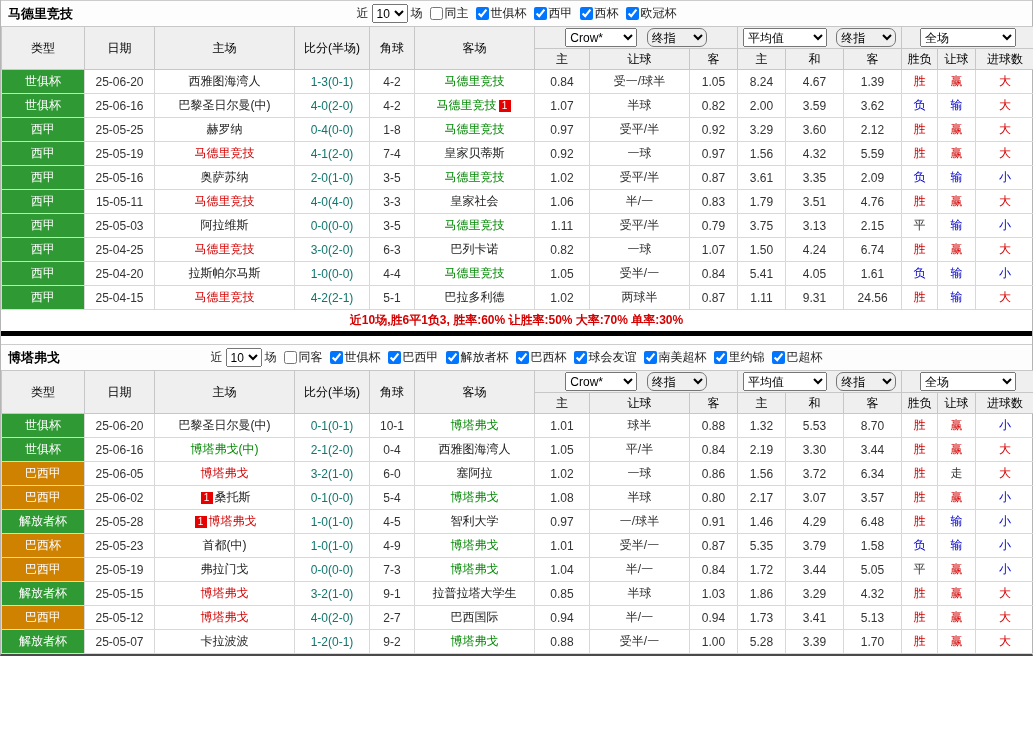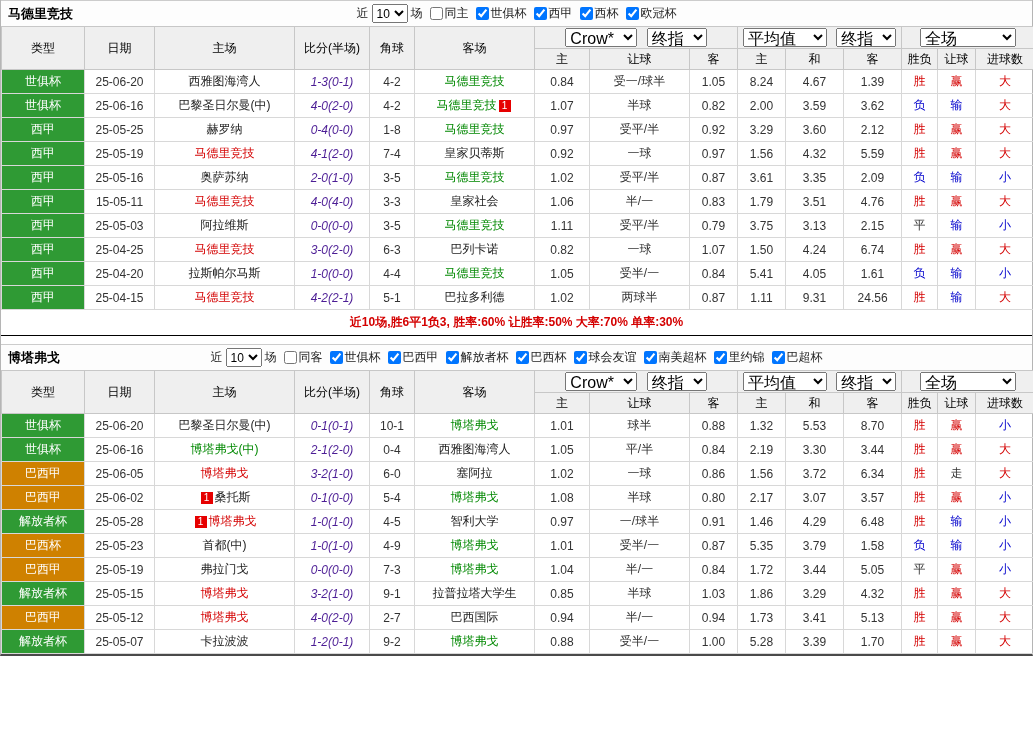--- a/index.html
+++ b/index.html
@@ -19,39 +19,39 @@
   .filters select { font-size: 12px; height: 19px; margin: 0 3px; }
   .filters label { display: inline-flex; align-items: center; margin-left: 7px; cursor: pointer; }
   .filters input[type=checkbox] { width: 13px; height: 13px; margin: 0 2px 0 0; }
   .league-filters { display: inline-flex; align-items: center; }
 
   
   table { border-collapse: collapse; table-layout: fixed; width: 1033px; font-size: 12px; text-align: center; }
   th, td { border: 1px solid #d8d8d8; padding: 0; white-space: nowrap; overflow: hidden; }
   thead th { background: #efefef; border-color: #c7c7c7; font-weight: normal; color: #000; height: 22px; }
   thead tr.sub th { height: 21px; }
-  .sel-cell select { font-size: 16px; height: 19px; margin: 0 3px; }
+  .sel-cell select { font-size: 12px; height: 19px; margin: 0 3px; }
   .sel-crow { width: 72px; }
-  .sel-zhi { width: 60px; }
+  .sel-zhi { width: 60px; border-radius: 7px; }
   .sel-avg { width: 84px; }
   .sel-scope { width: 96px; }
   td { height: 24px; color: #333; }
 
   .lg-green { background: #2f9a34; color: #fff; }
   .lg-orange { background: #cf8100; color: #fff; }
   .t-red { color: #d40000; }
   .t-green { color: #008800; }
   .t-black { color: #222; }
   .c-red { color: #d40000; }
   .c-blue { color: #0000cc; }
   .c-black { color: #333; }
-  .score { color: #4c1d95; font-style: italic; }
+  .score { color: #0f766e; }
   .badge { display: inline-block; background: #e60000; color: #fff; font-size: 10px; line-height: 12px; width: 12px; height: 12px; vertical-align: middle; margin: 0 2px; }
 
-  .summary { height: 26px; display: flex; align-items: center; justify-content: center; color: #d40000; font-size: 12px; font-weight: bold; border-bottom: 1px solid #000000; }
+  .summary { height: 26px; display: flex; align-items: center; justify-content: center; color: #d40000; font-size: 12px; font-weight: bold; border-bottom: 5px solid #000000; }
   .gap { height: 8px; background: #fff; }
 </style>
 </head>
 <body>
 
 <div class="page">
 
 
   <div class="section">
     <div class="team-row">

